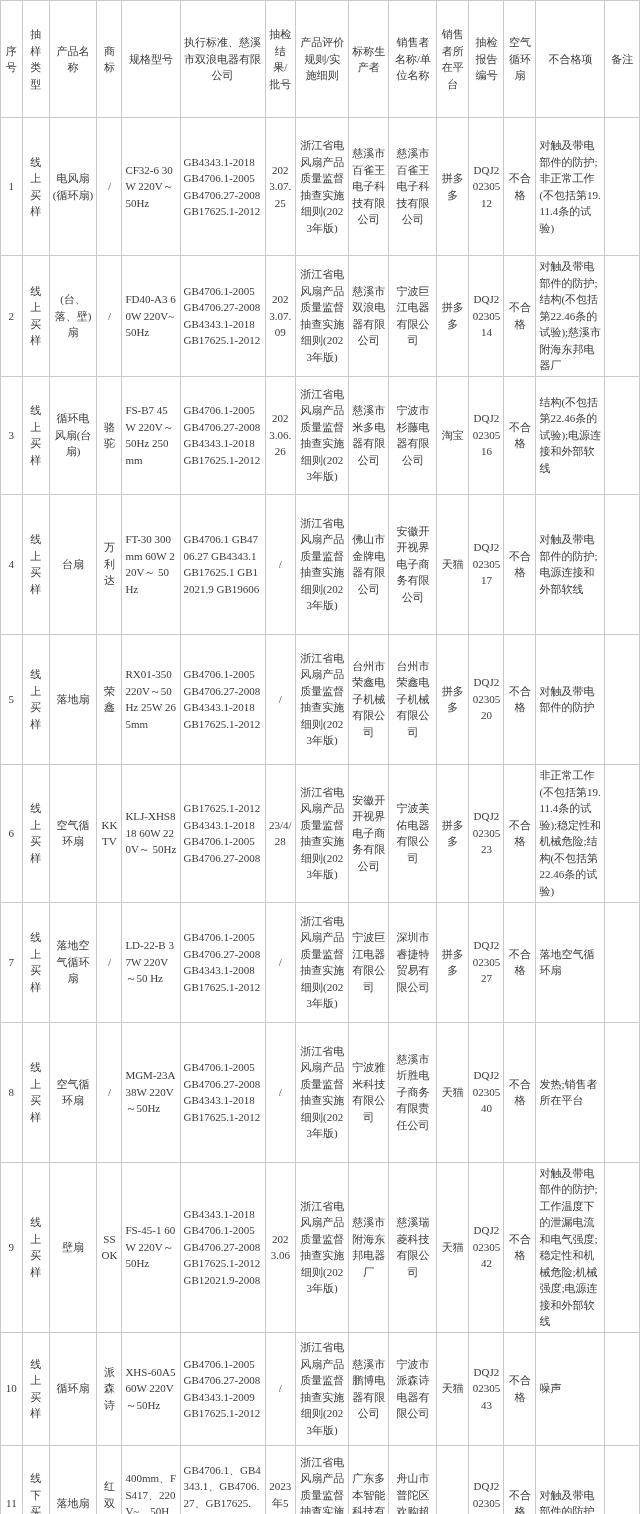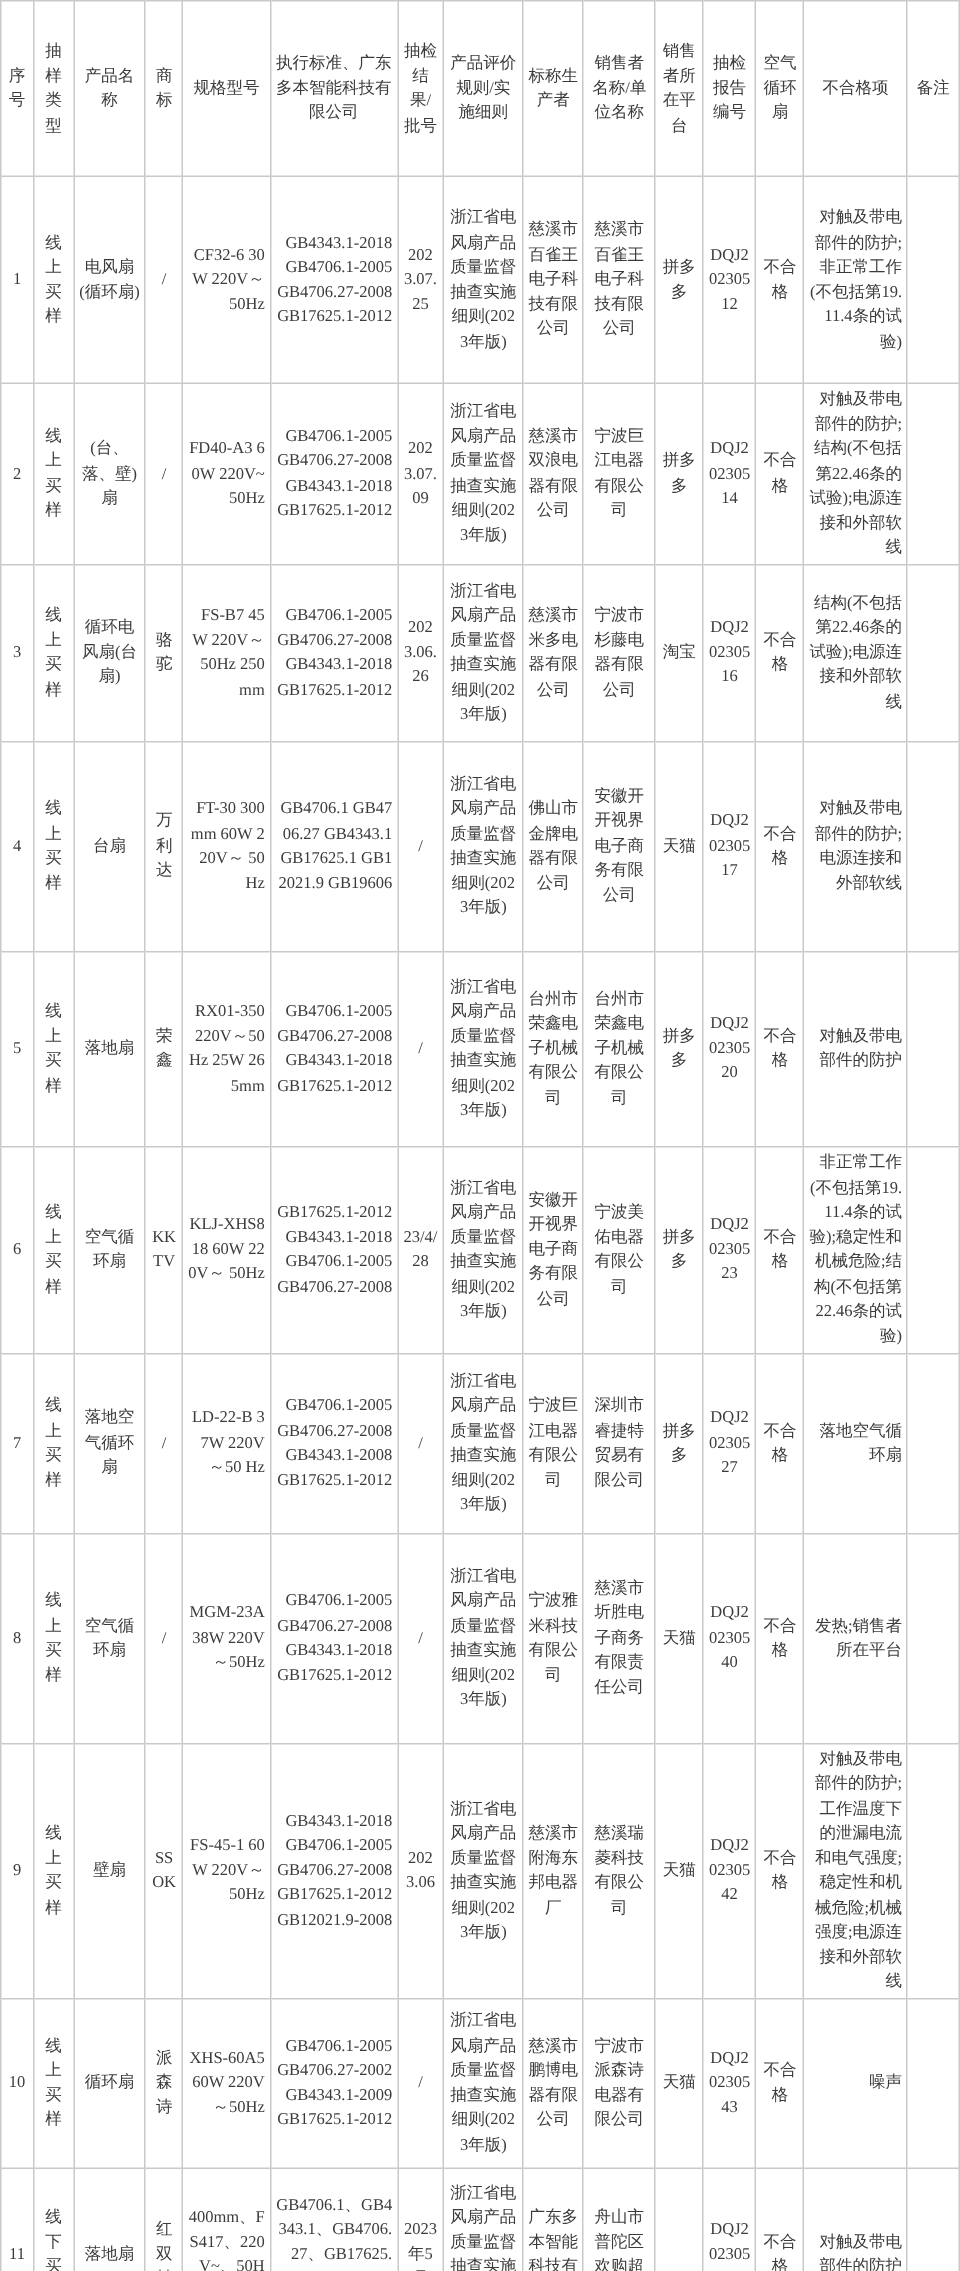--- a/index.html
+++ b/index.html
@@ -10,21 +10,21 @@
     padding:2px 3px;
     font-size:11px;
     font-weight:normal;
     line-height:1.5;
     text-align:center;
     vertical-align:middle;
     word-break:break-all;
     overflow-wrap:break-word;
   }
   
-  td:nth-child(5), td:nth-child(6), td:nth-child(14){text-align:right;}
+  td:nth-child(5), td:nth-child(6), td:nth-child(14){text-align:left;}
   
   thead tr{height:117px;}
   tbody tr:nth-child(1){height:138px;}
   tbody tr:nth-child(2){height:117px;}
   tbody tr:nth-child(3){height:118px;}
   tbody tr:nth-child(4){height:140px;}
   tbody tr:nth-child(5){height:130px;}
   tbody tr:nth-child(6){height:138px;}
   tbody tr:nth-child(7){height:120px;}
   tbody tr:nth-child(8){height:140px;}
@@ -53,21 +53,21 @@
       <col style="width:10.8%">
       <col style="width:5.4%">
   </colgroup>
   <thead>
     <tr>
         <th>序号</th>
         <th>抽样类型</th>
         <th>产品名称</th>
         <th>商标</th>
         <th>规格型号</th>
-        <th>执行标准、广东多本智能科技有限公司</th>
+        <th>执行标准、慈溪市双浪电器有限公司</th>
         <th>抽检结果/批号</th>
         <th>产品评价规则/实施细则</th>
         <th>标称生产者</th>
         <th>销售者名称/单位名称</th>
         <th>销售者所在平台</th>
         <th>抽检报告编号</th>
         <th>空气循环扇</th>
         <th>不合格项</th>
         <th>备注</th>
       </tr>
@@ -97,21 +97,21 @@
         <td>/</td>
         <td>FD40-A3 60W 220V~ 50Hz</td>
         <td>GB4706.1-2005 GB4706.27-2008 GB4343.1-2018 GB17625.1-2012</td>
         <td>2023.07.09</td>
         <td>浙江省电风扇产品质量监督抽查实施细则(2023年版)</td>
         <td>慈溪市双浪电器有限公司</td>
         <td>宁波巨江电器有限公司</td>
         <td>拼多多</td>
         <td>DQJ20230514</td>
         <td>不合格</td>
-        <td>对触及带电部件的防护;结构(不包括第22.46条的试验);电源连接和外部软线</td>
+        <td>对触及带电部件的防护;结构(不包括第22.46条的试验);慈溪市附海东邦电器厂</td>
         <td></td>
       </tr>
       <tr>
         <td>3</td>
         <td>线上买样</td>
         <td>循环电风扇(台扇)</td>
         <td>骆驼</td>
         <td>FS-B7 45W 220V～50Hz 250mm</td>
         <td>GB4706.1-2005 GB4706.27-2008 GB4343.1-2018 GB17625.1-2012</td>
         <td>2023.06.26</td>
@@ -225,21 +225,21 @@
         <td>不合格</td>
         <td>对触及带电部件的防护;工作温度下的泄漏电流和电气强度;稳定性和机械危险;机械强度;电源连接和外部软线</td>
         <td></td>
       </tr>
       <tr>
         <td>10</td>
         <td>线上买样</td>
         <td>循环扇</td>
         <td>派森诗</td>
         <td>XHS-60A5 60W 220V～50Hz</td>
-        <td>GB4706.1-2005 GB4706.27-2002 GB4343.1-2009 GB17625.1-2012</td>
+        <td>GB4706.1-2005 GB4706.27-2008 GB4343.1-2009 GB17625.1-2012</td>
         <td>/</td>
         <td>浙江省电风扇产品质量监督抽查实施细则(2023年版)</td>
         <td>慈溪市鹏博电器有限公司</td>
         <td>宁波市派森诗电器有限公司</td>
         <td>天猫</td>
         <td>DQJ20230543</td>
         <td>不合格</td>
         <td>噪声</td>
         <td></td>
       </tr>

